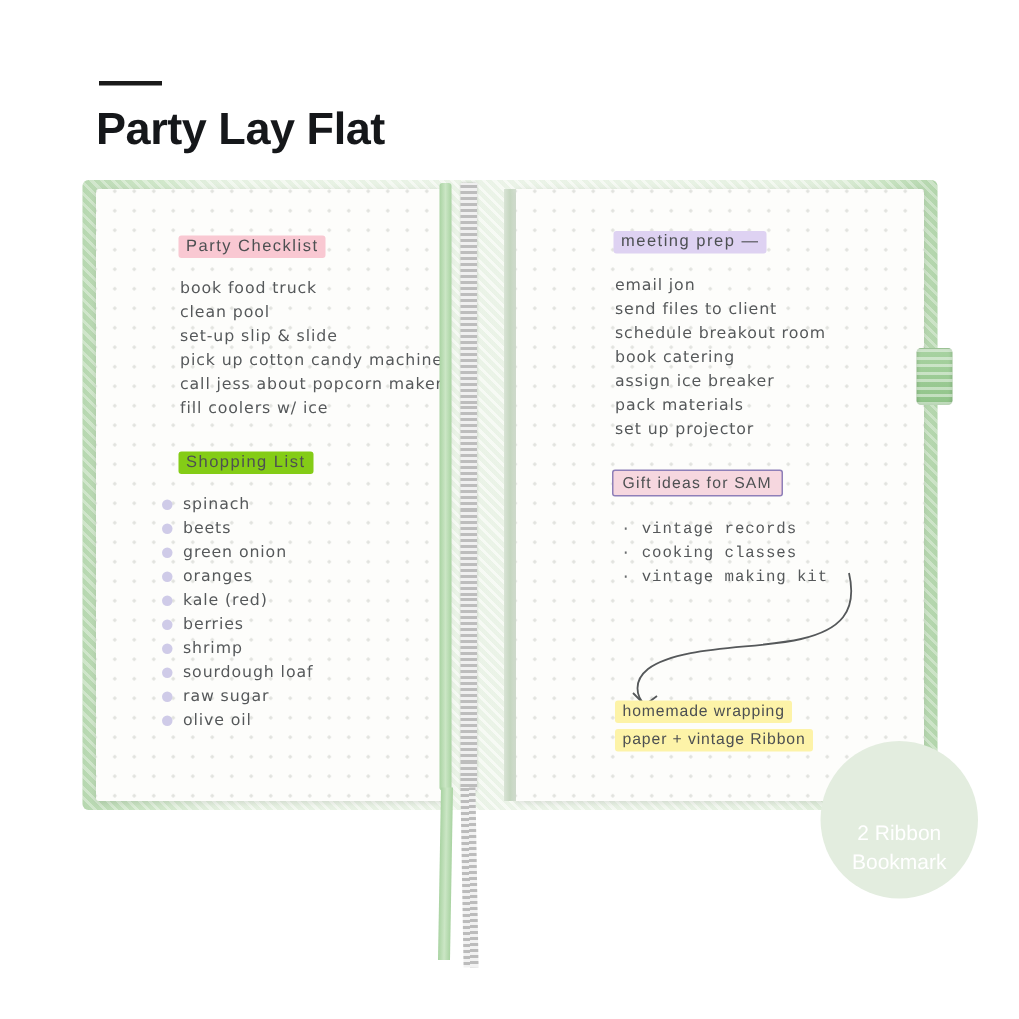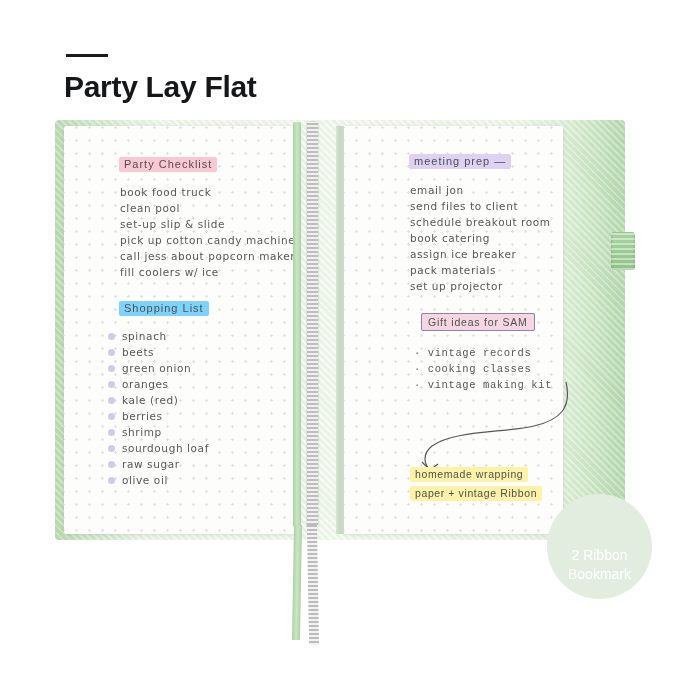--- a/index.html
+++ b/index.html
@@ -32,21 +32,21 @@
     background:
       repeating-linear-gradient(45deg, rgba(255,255,255,.55) 0 2px, rgba(160,200,155,.18) 2px 5px);
     opacity:.55;
   }
   .page{
     position:absolute;top:6px;height:408px;
     background:#fdfdfb;
     box-shadow:0 1px 4px rgba(0,0,0,.10);
   }
   .page.left{left:9px;width:236px;border-radius:2px 0 0 2px;}
-  .page.right{left:289px;width:219px;border-radius:0 2px 2px 0;}
+  .page.right{left:289px;width:272px;border-radius:0 2px 2px 0;}
   .dots{
     position:absolute;inset:0;
     background-image:radial-gradient(circle, #d7d9d4 1px, transparent 1.1px);
     background-size:13px 13px;
     background-position:6px 8px;
     opacity:.75;
   }
   .spine{
     position:absolute;left:281px;top:6px;width:8px;height:408px;
     background:linear-gradient(90deg,#d9e4d6,#c5d6c0,#d9e4d6);
@@ -79,21 +79,21 @@
     font-family:"DejaVu Sans", sans-serif;
     font-size:10.5px;color:#55585a;letter-spacing:.6px;
     line-height:16px;white-space:nowrap;
   }
   .blk{position:absolute;}
   .hl{
     display:inline-block;padding:1px 5px 2px 5px;border-radius:2px;
     font-size:11px;letter-spacing:1px;color:#4d5052;
   }
   .hl-pink{background:#f9c8d2;}
-  .hl-teal{background:#7dd3fc;}
+  .hl-teal{background:#84cc16;}
   .hl-purple{background:#ded2f2;}
   .hl-yellow{background:#fdf3a8;}
   .boxed{
     border:1px solid #8e7fb8;background:#f6d7df;padding:2px 6px;border-radius:2px;
     display:inline-block;font-size:10.5px;letter-spacing:.8px;color:#4d5052;
   }
   ul.list{margin:0;padding:0;list-style:none;}
   ul.list li{position:relative;padding-left:14px;line-height:16px;}
   ul.list li:before{
     content:"";position:absolute;left:0;top:5px;width:7px;height:7px;border-radius:50%;
@@ -171,21 +171,21 @@
     <div class="blk hand" style="left:66px;top:56px;">
       <div>email jon</div>
       <div>send files to client</div>
       <div>schedule breakout room</div>
       <div>book catering</div>
       <div>assign ice breaker</div>
       <div>pack materials</div>
       <div>set up projector</div>
     </div>
 
-    <div class="blk" style="left:64px;top:186px;margin-left:13px;">
+    <div class="blk" style="left:64px;top:186px;">
       <span class="boxed">Gift ideas for SAM</span>
     </div>
 
     <div class="blk hand" style="left:70px;top:219px;">
       <div class="dotline">vintage records</div>
       <div class="dotline">cooking classes</div>
       <div class="dotline">vintage making kit</div>
     </div>
 
     <svg class="arrow" style="left:40px;top:248px;width:190px;height:110px;" viewBox="0 0 190 110">

